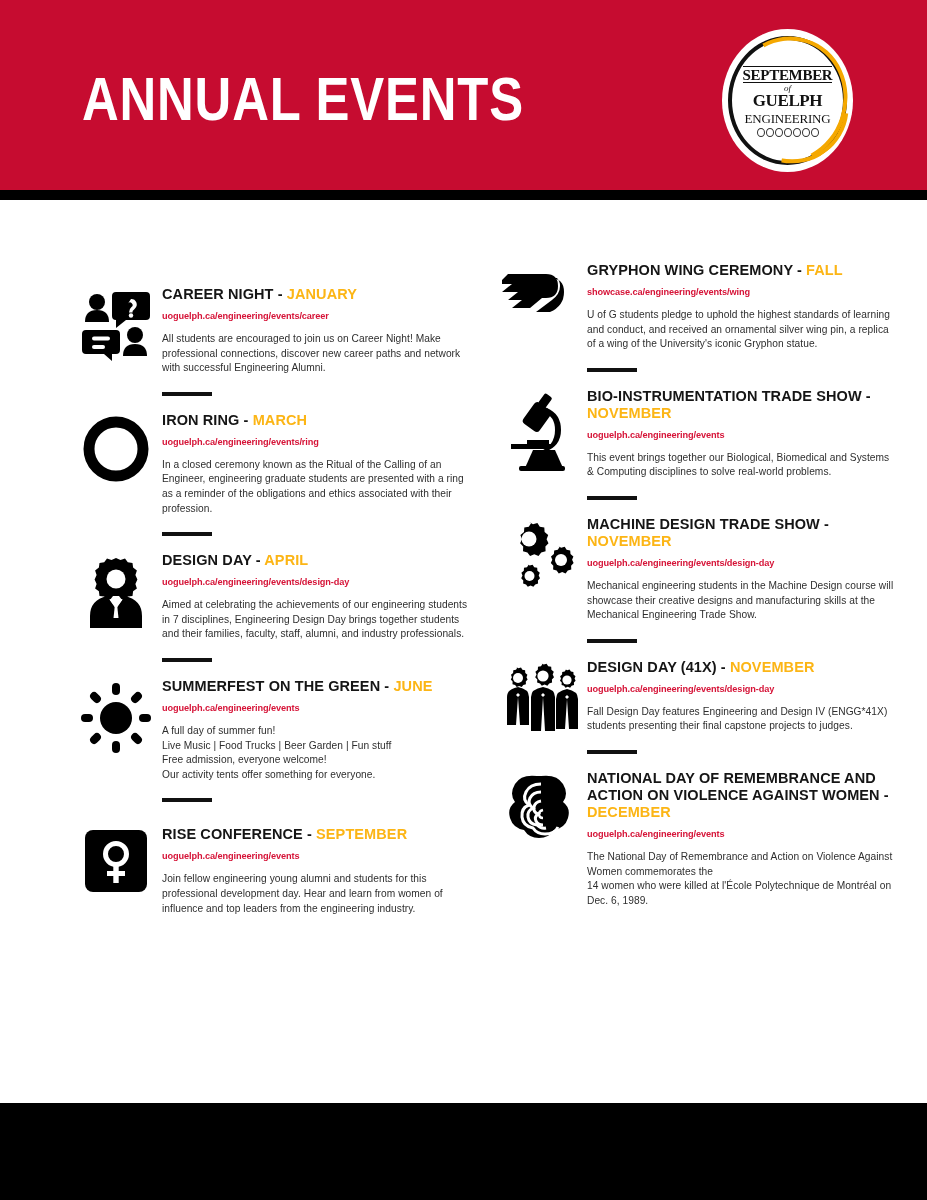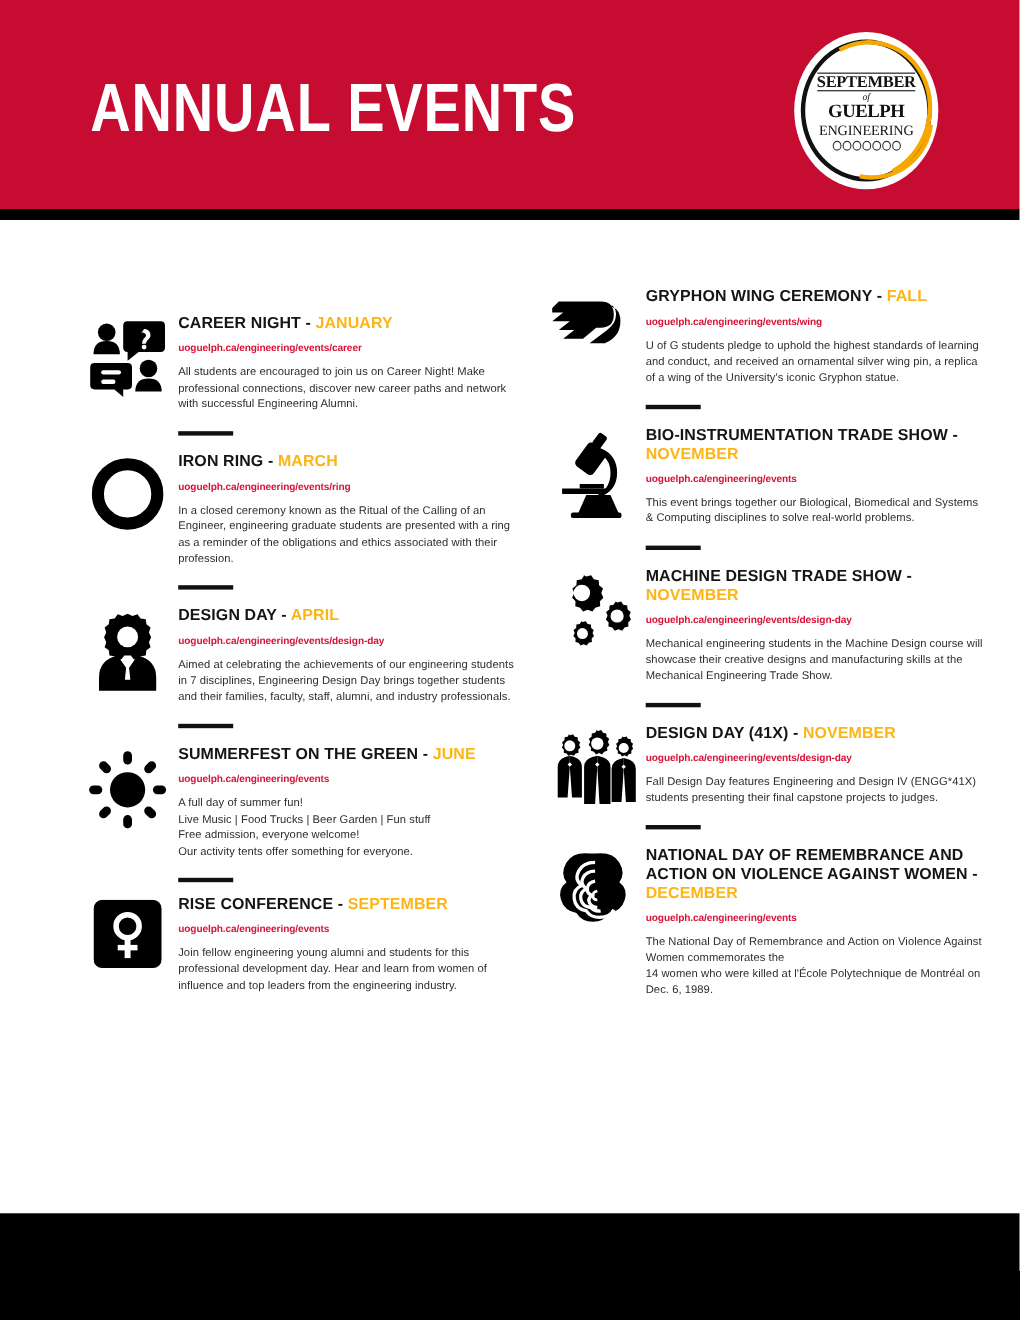--- a/index.html
+++ b/index.html
@@ -249,21 +249,21 @@
           <div class="event-title"><span>SUMMERFEST ON THE GREEN - </span><span class="month">JUNE</span></div>
           <div class="event-url">uoguelph.ca/engineering/events</div>
           <div class="event-desc">A full day of summer fun!
 Live Music | Food Trucks | Beer Garden | Fun stuff
 Free admission, everyone welcome!
 Our activity tents offer something for everyone.</div>
           <div class="divider"></div>
         </div>
       </div>
 
-      <div class="event" style="margin-top:12px;">
+      <div class="event" style="margin-top:24px;">
         <div class="event-icon">
           <svg width="62" height="62" viewBox="0 0 62 62">
             <rect x="0" y="0" width="62" height="62" rx="8" fill="#000"></rect>
             <circle cx="31" cy="24" r="10.5" fill="none" stroke="#fff" stroke-width="5"></circle>
             <rect x="28.3" y="34" width="5.4" height="19" fill="#fff"></rect>
             <rect x="22" y="41" width="18" height="5" fill="#fff"></rect>
           </svg>
         </div>
         <div class="event-body">
           <div class="event-title"><span>RISE CONFERENCE - </span><span class="month">SEPTEMBER</span></div>
@@ -278,21 +278,21 @@
 
       <div class="event" style="margin-top:62px;">
         <div class="event-icon">
           <svg width="78" height="56" viewBox="0 0 78 56">
             <path d="M6 8 h38 q12 0 12 12 q0 12 -12 12 h-4 l-12 10 h-18 l10-8 h-14 l10-8 h-16 l10-8 h-14 z" fill="#000"></path>
             <path d="M48 12 q14 0 14 14 q0 14-14 20 h-14 l16-12 q8-6 8-14 q0-5 -3-8 z" fill="#000"></path>
           </svg>
         </div>
         <div class="event-body">
           <div class="event-title"><span>GRYPHON WING CEREMONY - </span><span class="month">FALL</span></div>
-          <div class="event-url">uoguelph.ca/engineering/events/wing</div>
+          <div class="event-url">showcase.ca/engineering/events/wing</div>
           <div class="event-desc">U of G students pledge to uphold the highest standards of learning and conduct, and received an ornamental silver wing pin, a replica of a wing of the University's iconic Gryphon statue.</div>
           <div class="divider"></div>
         </div>
       </div>
 
       <div class="event" style="margin-top:16px;">
         <div class="event-icon">
           <svg width="72" height="80" viewBox="0 0 72 80">
             <rect x="36" y="2" width="9" height="13" rx="2" fill="#000" transform="rotate(36 40 8)"></rect>
             <rect x="22" y="12" width="20" height="26" rx="4" fill="#000" transform="rotate(36 32 25)"></rect>

